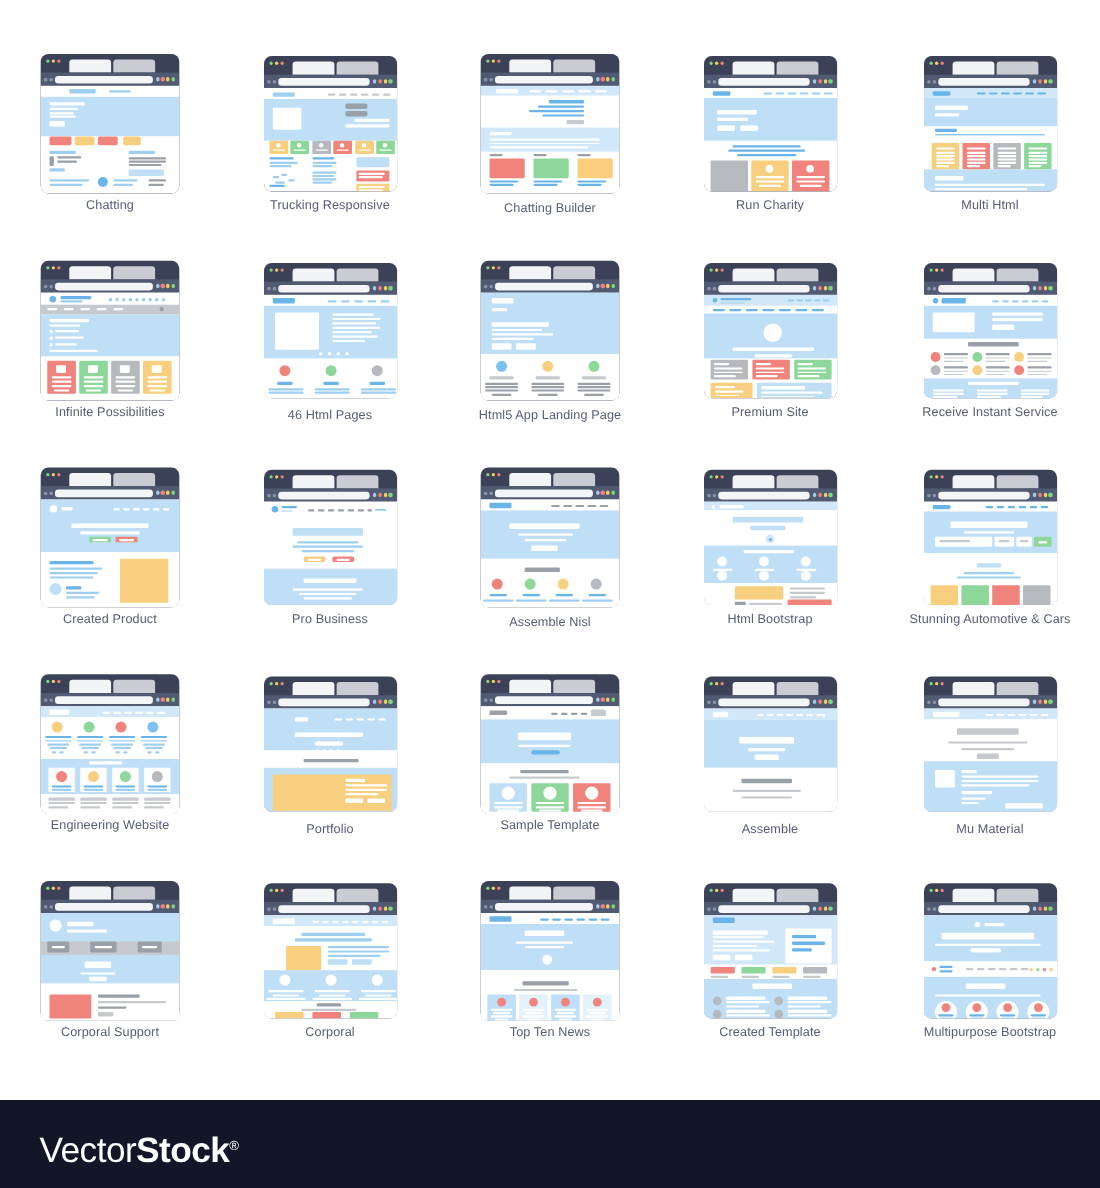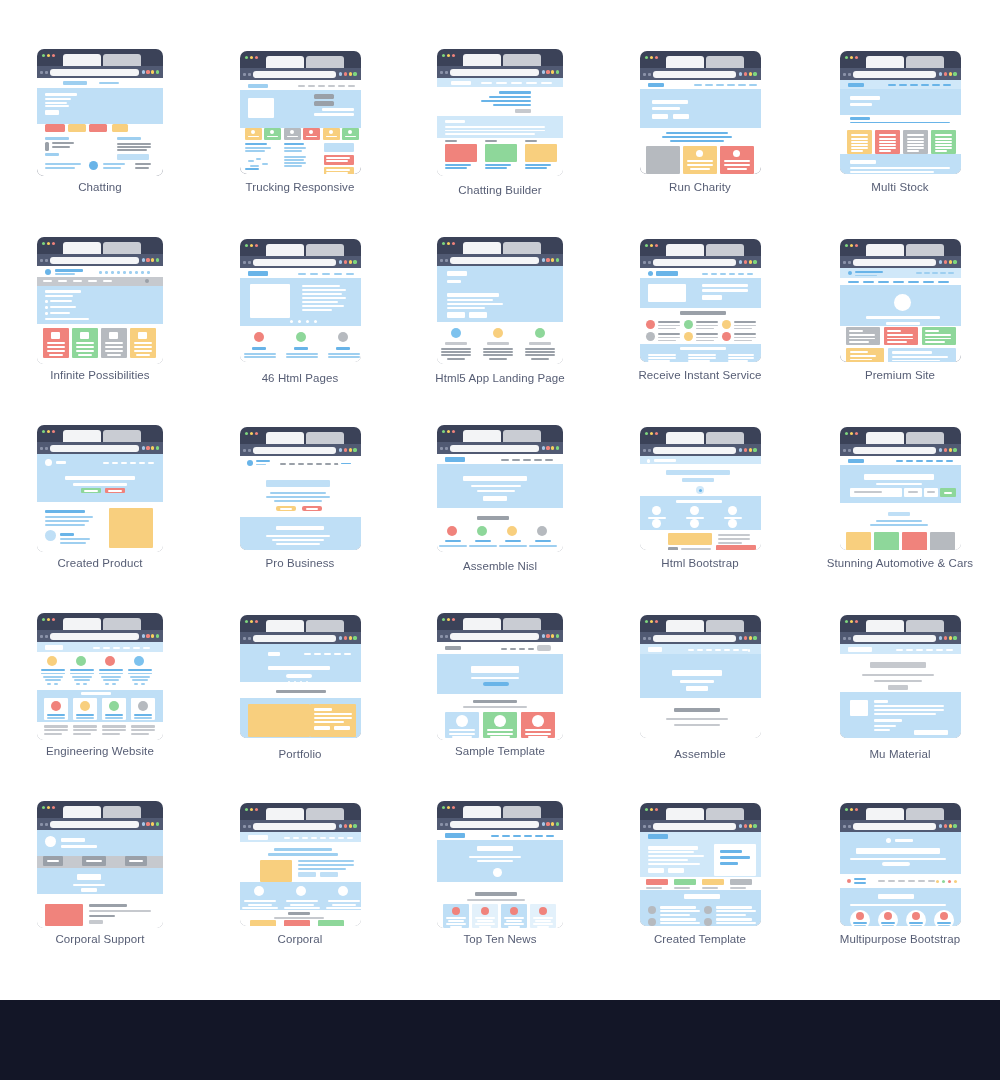--- a/index.html
+++ b/index.html
@@ -441,21 +441,21 @@
             <div class="bar" style="left:95px;top:61px;width:17px;height:1.5px;background:#ffffff;"></div>
             <div class="bar" style="left:95px;top:64px;width:17px;height:1.5px;background:#ffffff;"></div>
             <div class="bar" style="left:95px;top:67px;width:17px;height:1.5px;background:#ffffff;"></div>
             <div class="bar" style="left:95px;top:70px;width:12px;height:1.5px;background:#ffffff;"></div>
             <div class="box" style="left:0;top:74px;width:100%;height:24px;background:#bfdff6;border-radius:0;"></div>
             <div class="bar" style="left:10px;top:80px;width:26px;height:4px;background:#ffffff;"></div>
             <div class="bar" style="left:10px;top:87px;width:100px;height:1.8px;background:#ffffff;"></div>
             <div class="bar" style="left:10px;top:91px;width:84px;height:1.8px;background:#ffffff;"></div>
           </div>
         </div>
-        <div class="label l-normal">Multi Stock</div>
+        <div class="label l-normal">Multi Html</div>
       </div>
       <div class="cell">
         <div class="win">
           <div class="chrome">
             <div class="dots-l">
               <i style="background: rgb(126, 214, 126);"></i>
               <i style="background: rgb(248, 207, 94);"></i>
               <i style="background: rgb(240, 131, 124);"></i>
             </div>
             <div class="tab t1"></div>
@@ -671,20 +671,94 @@
             </div>
             <div class="urlfield"></div>
             <div class="dots-r">
               <i style="background: rgb(168, 200, 232);"></i>
               <i style="background: rgb(240, 131, 124);"></i>
               <i style="background: rgb(248, 207, 94);"></i>
               <i style="background: rgb(126, 214, 126);"></i>
             </div>
           </div>
           <div class="screen">
+            <div class="box" style="left:0;top:0px;width:100%;height:10px;background:#d0e8f9;border-radius:0;"></div>
+            <div class="dot" style="left:8px;top:3px;width:4px;height:4px;background:#69b4e8;"></div>
+            <div class="bar" style="left:15px;top:3px;width:28px;height:2px;background:#69b4e8;"></div>
+            <div class="bar" style="left:15px;top:6.5px;width:22px;height:1.5px;background:#9ecff0;"></div>
+            <div class="bar" style="left:76px;top:4px;width:6px;height:1.5px;background:#9ecff0;"></div>
+            <div class="bar" style="left:84px;top:4px;width:6px;height:1.5px;background:#9ecff0;"></div>
+            <div class="bar" style="left:92px;top:4px;width:6px;height:1.5px;background:#9ecff0;"></div>
+            <div class="bar" style="left:100px;top:4px;width:6px;height:1.5px;background:#9ecff0;"></div>
+            <div class="bar" style="left:108px;top:4px;width:6px;height:1.5px;background:#9ecff0;"></div>
+            <div class="box" style="left:0;top:10px;width:100%;height:7px;background:#ffffff;border-radius:0;"></div>
+            <div class="bar" style="left:8px;top:13px;width:11px;height:1.5px;background:#69b4e8;"></div>
+            <div class="bar" style="left:23px;top:13px;width:11px;height:1.5px;background:#69b4e8;"></div>
+            <div class="bar" style="left:38px;top:13px;width:11px;height:1.5px;background:#69b4e8;"></div>
+            <div class="bar" style="left:53px;top:13px;width:11px;height:1.5px;background:#69b4e8;"></div>
+            <div class="bar" style="left:68px;top:13px;width:11px;height:1.5px;background:#69b4e8;"></div>
+            <div class="bar" style="left:83px;top:13px;width:11px;height:1.5px;background:#69b4e8;"></div>
+            <div class="bar" style="left:98px;top:13px;width:11px;height:1.5px;background:#69b4e8;"></div>
+            <div class="box" style="left:0;top:17px;width:100%;height:41px;background:#bfdff6;border-radius:0;"></div>
+            <div class="dot" style="left:54px;top:26px;width:17px;height:17px;background:#ffffff;"></div>
+            <div class="bar" style="left:26px;top:48px;width:74px;height:3px;background:#ffffff;"></div>
+            <div class="bar" style="left:46px;top:54px;width:34px;height:2.5px;background:#ffffff;"></div>
+            <div class="box" style="left:0;top:58px;width:100%;height:20px;background:#ffffff;border-radius:0;"></div>
+            <div class="box" style="left:6px;top:59px;width:34px;height:18px;background:#b6babf;border-radius:1px;"></div>
+            <div class="bar" style="left:9px;top:62px;width:14px;height:2px;background:#ffffff;"></div>
+            <div class="bar" style="left:9px;top:66px;width:26px;height:1.8px;background:#ffffff;"></div>
+            <div class="bar" style="left:9px;top:69.5px;width:26px;height:1.8px;background:#ffffff;"></div>
+            <div class="bar" style="left:9px;top:73px;width:20px;height:1.8px;background:#ffffff;"></div>
+            <div class="box" style="left:44px;top:59px;width:34px;height:18px;background:#f0837c;border-radius:1px;"></div>
+            <div class="bar" style="left:47px;top:62px;width:14px;height:2px;background:#ffffff;"></div>
+            <div class="bar" style="left:47px;top:66px;width:26px;height:1.8px;background:#ffffff;"></div>
+            <div class="bar" style="left:47px;top:69.5px;width:26px;height:1.8px;background:#ffffff;"></div>
+            <div class="bar" style="left:47px;top:73px;width:20px;height:1.8px;background:#ffffff;"></div>
+            <div class="box" style="left:82px;top:59px;width:34px;height:18px;background:#8ed79a;border-radius:1px;"></div>
+            <div class="bar" style="left:85px;top:62px;width:14px;height:2px;background:#ffffff;"></div>
+            <div class="bar" style="left:85px;top:66px;width:26px;height:1.8px;background:#ffffff;"></div>
+            <div class="bar" style="left:85px;top:69.5px;width:26px;height:1.8px;background:#ffffff;"></div>
+            <div class="bar" style="left:85px;top:73px;width:20px;height:1.8px;background:#ffffff;"></div>
+            <div class="box" style="left:6px;top:80px;width:38px;height:17px;background:#f8cf7e;border-radius:1px;"></div>
+            <div class="bar" style="left:10px;top:83px;width:18px;height:2px;background:#ffffff;"></div>
+            <div class="bar" style="left:10px;top:87px;width:26px;height:1.8px;background:#ffffff;"></div>
+            <div class="bar" style="left:10px;top:90.5px;width:22px;height:1.8px;background:#ffffff;"></div>
+            <div class="box" style="left:48px;top:80px;width:68px;height:17px;background:#bfdff6;border-radius:1px;"></div>
+            <div class="bar" style="left:52px;top:83px;width:40px;height:2.5px;background:#ffffff;"></div>
+            <div class="bar" style="left:52px;top:88px;width:56px;height:1.8px;background:#ffffff;"></div>
+            <div class="bar" style="left:52px;top:91.5px;width:48px;height:1.8px;background:#ffffff;"></div>
+          </div>
+        </div>
+        <div class="label l-normal">Premium Site</div>
+      </div>
+      <div class="cell">
+        <div class="win w-sm">
+          <div class="chrome">
+            <div class="dots-l">
+              <i style="background: rgb(126, 214, 126);"></i>
+              <i style="background: rgb(248, 207, 94);"></i>
+              <i style="background: rgb(240, 131, 124);"></i>
+            </div>
+            <div class="tab t1"></div>
+            <div class="tab t2"></div>
+          </div>
+          <div class="urlbar">
+            <div class="arrows">
+              <b></b>
+              <b></b>
+            </div>
+            <div class="urlfield"></div>
+            <div class="dots-r">
+              <i style="background: rgb(168, 200, 232);"></i>
+              <i style="background: rgb(240, 131, 124);"></i>
+              <i style="background: rgb(248, 207, 94);"></i>
+              <i style="background: rgb(126, 214, 126);"></i>
+            </div>
+          </div>
+          <div class="screen">
             <div class="box" style="left:0;top:0px;width:100%;height:10px;background:#ffffff;border-radius:0;"></div>
             <div class="dot" style="left:8px;top:3px;width:5px;height:5px;background:#69b4e8;"></div>
             <div class="box" style="left:16px;top:3px;width:22px;height:4.5px;background:#69b4e8;border-radius:1px;"></div>
             <div class="bar" style="left:62px;top:5px;width:6px;height:1.5px;background:#9ecff0;"></div>
             <div class="bar" style="left:71px;top:5px;width:6px;height:1.5px;background:#9ecff0;"></div>
             <div class="bar" style="left:80px;top:5px;width:6px;height:1.5px;background:#9ecff0;"></div>
             <div class="bar" style="left:89px;top:5px;width:6px;height:1.5px;background:#9ecff0;"></div>
             <div class="bar" style="left:98px;top:5px;width:6px;height:1.5px;background:#9ecff0;"></div>
             <div class="bar" style="left:107px;top:5px;width:6px;height:1.5px;background:#9ecff0;"></div>
             <div class="box" style="left:0;top:10px;width:100%;height:30px;background:#bfdff6;border-radius:0;"></div>
@@ -725,94 +799,20 @@
             <div class="bar" style="left:8px;top:92px;width:22px;height:1.8px;background:#ffffff;"></div>
             <div class="bar" style="left:48px;top:86px;width:28px;height:1.8px;background:#ffffff;"></div>
             <div class="bar" style="left:48px;top:89px;width:28px;height:1.8px;background:#ffffff;"></div>
             <div class="bar" style="left:48px;top:92px;width:22px;height:1.8px;background:#ffffff;"></div>
             <div class="bar" style="left:88px;top:86px;width:26px;height:1.8px;background:#ffffff;"></div>
             <div class="bar" style="left:88px;top:89px;width:26px;height:1.8px;background:#ffffff;"></div>
             <div class="bar" style="left:88px;top:92px;width:20px;height:1.8px;background:#ffffff;"></div>
           </div>
         </div>
         <div class="label l-normal">Receive Instant Service</div>
-      </div>
-      <div class="cell">
-        <div class="win w-sm">
-          <div class="chrome">
-            <div class="dots-l">
-              <i style="background: rgb(126, 214, 126);"></i>
-              <i style="background: rgb(248, 207, 94);"></i>
-              <i style="background: rgb(240, 131, 124);"></i>
-            </div>
-            <div class="tab t1"></div>
-            <div class="tab t2"></div>
-          </div>
-          <div class="urlbar">
-            <div class="arrows">
-              <b></b>
-              <b></b>
-            </div>
-            <div class="urlfield"></div>
-            <div class="dots-r">
-              <i style="background: rgb(168, 200, 232);"></i>
-              <i style="background: rgb(240, 131, 124);"></i>
-              <i style="background: rgb(248, 207, 94);"></i>
-              <i style="background: rgb(126, 214, 126);"></i>
-            </div>
-          </div>
-          <div class="screen">
-            <div class="box" style="left:0;top:0px;width:100%;height:10px;background:#d0e8f9;border-radius:0;"></div>
-            <div class="dot" style="left:8px;top:3px;width:4px;height:4px;background:#69b4e8;"></div>
-            <div class="bar" style="left:15px;top:3px;width:28px;height:2px;background:#69b4e8;"></div>
-            <div class="bar" style="left:15px;top:6.5px;width:22px;height:1.5px;background:#9ecff0;"></div>
-            <div class="bar" style="left:76px;top:4px;width:6px;height:1.5px;background:#9ecff0;"></div>
-            <div class="bar" style="left:84px;top:4px;width:6px;height:1.5px;background:#9ecff0;"></div>
-            <div class="bar" style="left:92px;top:4px;width:6px;height:1.5px;background:#9ecff0;"></div>
-            <div class="bar" style="left:100px;top:4px;width:6px;height:1.5px;background:#9ecff0;"></div>
-            <div class="bar" style="left:108px;top:4px;width:6px;height:1.5px;background:#9ecff0;"></div>
-            <div class="box" style="left:0;top:10px;width:100%;height:7px;background:#ffffff;border-radius:0;"></div>
-            <div class="bar" style="left:8px;top:13px;width:11px;height:1.5px;background:#69b4e8;"></div>
-            <div class="bar" style="left:23px;top:13px;width:11px;height:1.5px;background:#69b4e8;"></div>
-            <div class="bar" style="left:38px;top:13px;width:11px;height:1.5px;background:#69b4e8;"></div>
-            <div class="bar" style="left:53px;top:13px;width:11px;height:1.5px;background:#69b4e8;"></div>
-            <div class="bar" style="left:68px;top:13px;width:11px;height:1.5px;background:#69b4e8;"></div>
-            <div class="bar" style="left:83px;top:13px;width:11px;height:1.5px;background:#69b4e8;"></div>
-            <div class="bar" style="left:98px;top:13px;width:11px;height:1.5px;background:#69b4e8;"></div>
-            <div class="box" style="left:0;top:17px;width:100%;height:41px;background:#bfdff6;border-radius:0;"></div>
-            <div class="dot" style="left:54px;top:26px;width:17px;height:17px;background:#ffffff;"></div>
-            <div class="bar" style="left:26px;top:48px;width:74px;height:3px;background:#ffffff;"></div>
-            <div class="bar" style="left:46px;top:54px;width:34px;height:2.5px;background:#ffffff;"></div>
-            <div class="box" style="left:0;top:58px;width:100%;height:20px;background:#ffffff;border-radius:0;"></div>
-            <div class="box" style="left:6px;top:59px;width:34px;height:18px;background:#b6babf;border-radius:1px;"></div>
-            <div class="bar" style="left:9px;top:62px;width:14px;height:2px;background:#ffffff;"></div>
-            <div class="bar" style="left:9px;top:66px;width:26px;height:1.8px;background:#ffffff;"></div>
-            <div class="bar" style="left:9px;top:69.5px;width:26px;height:1.8px;background:#ffffff;"></div>
-            <div class="bar" style="left:9px;top:73px;width:20px;height:1.8px;background:#ffffff;"></div>
-            <div class="box" style="left:44px;top:59px;width:34px;height:18px;background:#f0837c;border-radius:1px;"></div>
-            <div class="bar" style="left:47px;top:62px;width:14px;height:2px;background:#ffffff;"></div>
-            <div class="bar" style="left:47px;top:66px;width:26px;height:1.8px;background:#ffffff;"></div>
-            <div class="bar" style="left:47px;top:69.5px;width:26px;height:1.8px;background:#ffffff;"></div>
-            <div class="bar" style="left:47px;top:73px;width:20px;height:1.8px;background:#ffffff;"></div>
-            <div class="box" style="left:82px;top:59px;width:34px;height:18px;background:#8ed79a;border-radius:1px;"></div>
-            <div class="bar" style="left:85px;top:62px;width:14px;height:2px;background:#ffffff;"></div>
-            <div class="bar" style="left:85px;top:66px;width:26px;height:1.8px;background:#ffffff;"></div>
-            <div class="bar" style="left:85px;top:69.5px;width:26px;height:1.8px;background:#ffffff;"></div>
-            <div class="bar" style="left:85px;top:73px;width:20px;height:1.8px;background:#ffffff;"></div>
-            <div class="box" style="left:6px;top:80px;width:38px;height:17px;background:#f8cf7e;border-radius:1px;"></div>
-            <div class="bar" style="left:10px;top:83px;width:18px;height:2px;background:#ffffff;"></div>
-            <div class="bar" style="left:10px;top:87px;width:26px;height:1.8px;background:#ffffff;"></div>
-            <div class="bar" style="left:10px;top:90.5px;width:22px;height:1.8px;background:#ffffff;"></div>
-            <div class="box" style="left:48px;top:80px;width:68px;height:17px;background:#bfdff6;border-radius:1px;"></div>
-            <div class="bar" style="left:52px;top:83px;width:40px;height:2.5px;background:#ffffff;"></div>
-            <div class="bar" style="left:52px;top:88px;width:56px;height:1.8px;background:#ffffff;"></div>
-            <div class="bar" style="left:52px;top:91.5px;width:48px;height:1.8px;background:#ffffff;"></div>
-          </div>
-        </div>
-        <div class="label l-normal">Premium Site</div>
       </div>
       <div class="cell">
         <div class="win">
           <div class="chrome">
             <div class="dots-l">
               <i style="background: rgb(126, 214, 126);"></i>
               <i style="background: rgb(248, 207, 94);"></i>
               <i style="background: rgb(240, 131, 124);"></i>
             </div>
             <div class="tab t1"></div>
@@ -1720,15 +1720,18 @@
             <div class="dot" style="left:100px;top:80px;width:8px;height:8px;background:#f0837c;"></div>
             <div class="bar" style="left:97px;top:90px;width:14px;height:1.8px;background:#69b4e8;"></div>
             <div class="bar" style="left:98px;top:93px;width:12px;height:1.5px;background:#9ecff0;"></div>
           </div>
         </div>
         <div class="label l-normal">Multipurpose Bootstrap</div>
       </div>
     </div>
 
   <div class="footer">
+    <div class="logo">
+      <span class="lt">Vector</span><span class="bd">Stock</span><span class="reg">®</span>
+    </div>
   </div>
 
 </div>
 
 </body></html>

